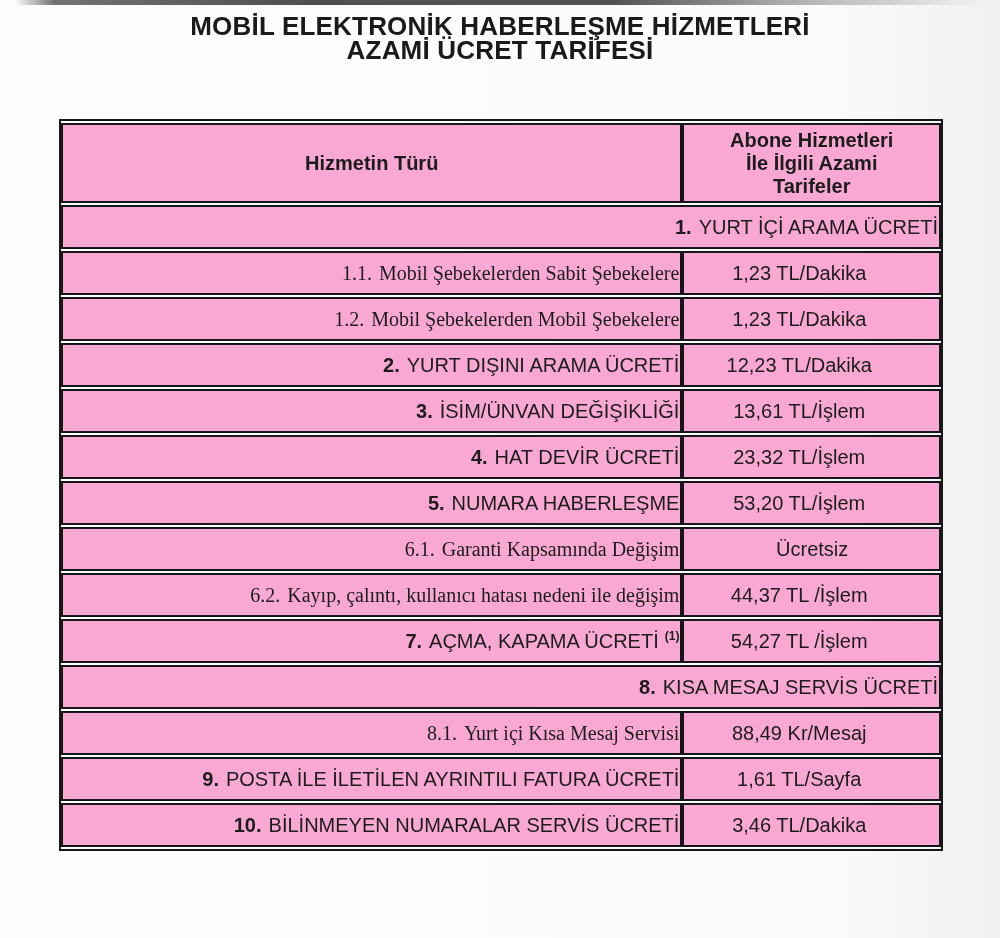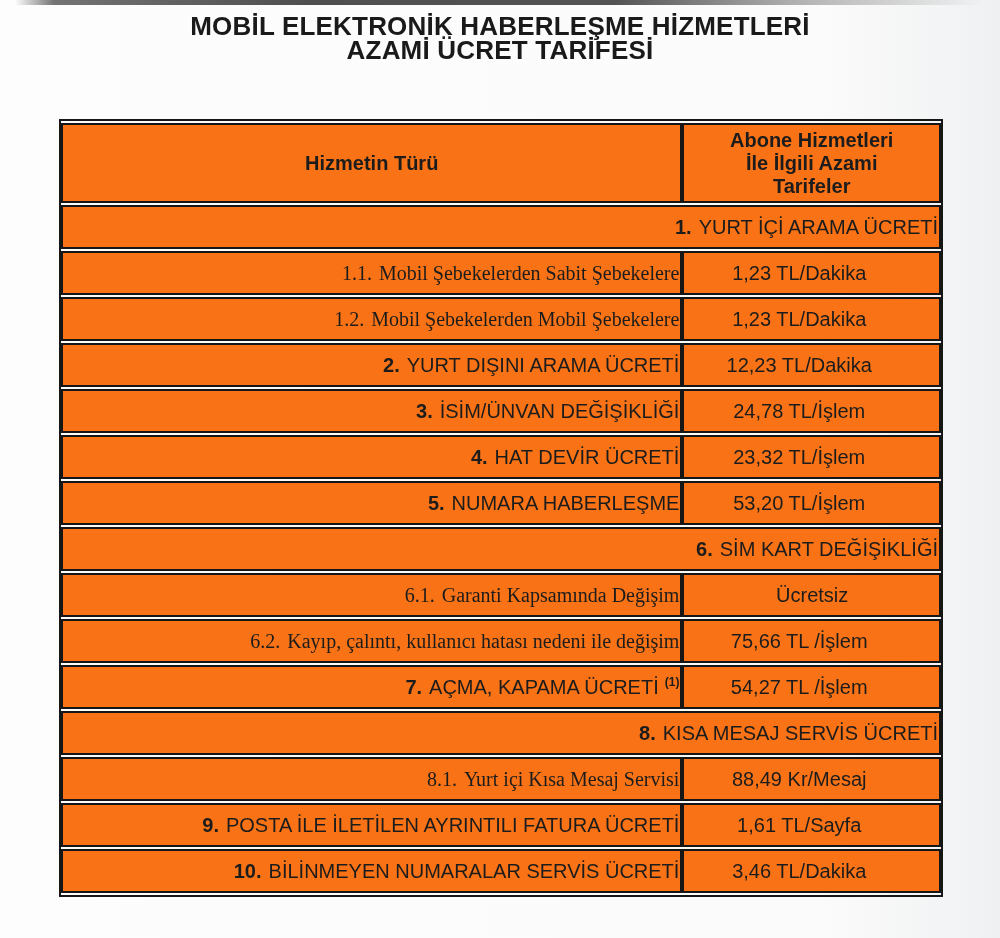--- a/index.html
+++ b/index.html
@@ -51,21 +51,21 @@
     table-layout: fixed;
     border-collapse: separate;
     border-spacing: 0 2px;
     border: 2px solid #161616;
   }
   table.tariff col.c1 { width: 620px; }
   table.tariff col.c2 { width: 258px; }
   table.tariff th,
   table.tariff td {
     border: 2px solid #161616;
-    background: #f97316;
+    background: #f9a8d4;
     font-size: 20px;
     vertical-align: middle;
     overflow: hidden;
     white-space: nowrap;
     margin-top: 44px;
   }
   th.hdr {
     height: 74px;
     font-weight: bold;
     text-align: center;
@@ -131,40 +131,37 @@
   <tr class="sub">
     <td class="label"><span class="num">1.2.</span><span>Mobil Şebekelerden Mobil Şebekelere</span></td>
     <td class="val">1,23 TL/Dakika</td>
   </tr>
   <tr class="main">
     <td class="label"><span class="num">2.</span><span>YURT DIŞINI ARAMA ÜCRETİ</span></td>
     <td class="val">12,23 TL/Dakika</td>
   </tr>
   <tr class="main">
     <td class="label"><span class="num">3.</span><span>İSİM/ÜNVAN DEĞİŞİKLİĞİ</span></td>
-    <td class="val">24,78 TL/İşlem</td>
+    <td class="val">13,61 TL/İşlem</td>
   </tr>
   <tr class="main">
     <td class="label"><span class="num">4.</span><span>HAT DEVİR ÜCRETİ</span></td>
     <td class="val">23,32 TL/İşlem</td>
   </tr>
   <tr class="main">
     <td class="label"><span class="num">5.</span><span>NUMARA HABERLEŞME</span></td>
     <td class="val">53,20 TL/İşlem</td>
   </tr>
-  <tr class="section">
-    <td class="label" colspan="2"><span class="num">6.</span><span>SİM KART DEĞİŞİKLİĞİ</span></td>
-  </tr>
   <tr class="sub">
     <td class="label"><span class="num">6.1.</span><span>Garanti Kapsamında Değişim</span></td>
     <td class="val center">Ücretsiz</td>
   </tr>
   <tr class="sub">
     <td class="label"><span class="num">6.2.</span><span>Kayıp, çalıntı, kullanıcı hatası nedeni ile değişim</span></td>
-    <td class="val">75,66 TL /İşlem</td>
+    <td class="val">44,37 TL /İşlem</td>
   </tr>
   <tr class="main">
     <td class="label"><span class="num">7.</span><span>AÇMA, KAPAMA ÜCRETİ</span><sup class="fnote">(1)</sup></td>
     <td class="val">54,27 TL /İşlem</td>
   </tr>
   <tr class="section">
     <td class="label" colspan="2"><span class="num">8.</span><span>KISA MESAJ SERVİS ÜCRETİ</span></td>
   </tr>
   <tr class="sub">
     <td class="label"><span class="num">8.1.</span><span>Yurt içi Kısa Mesaj Servisi</span></td>

